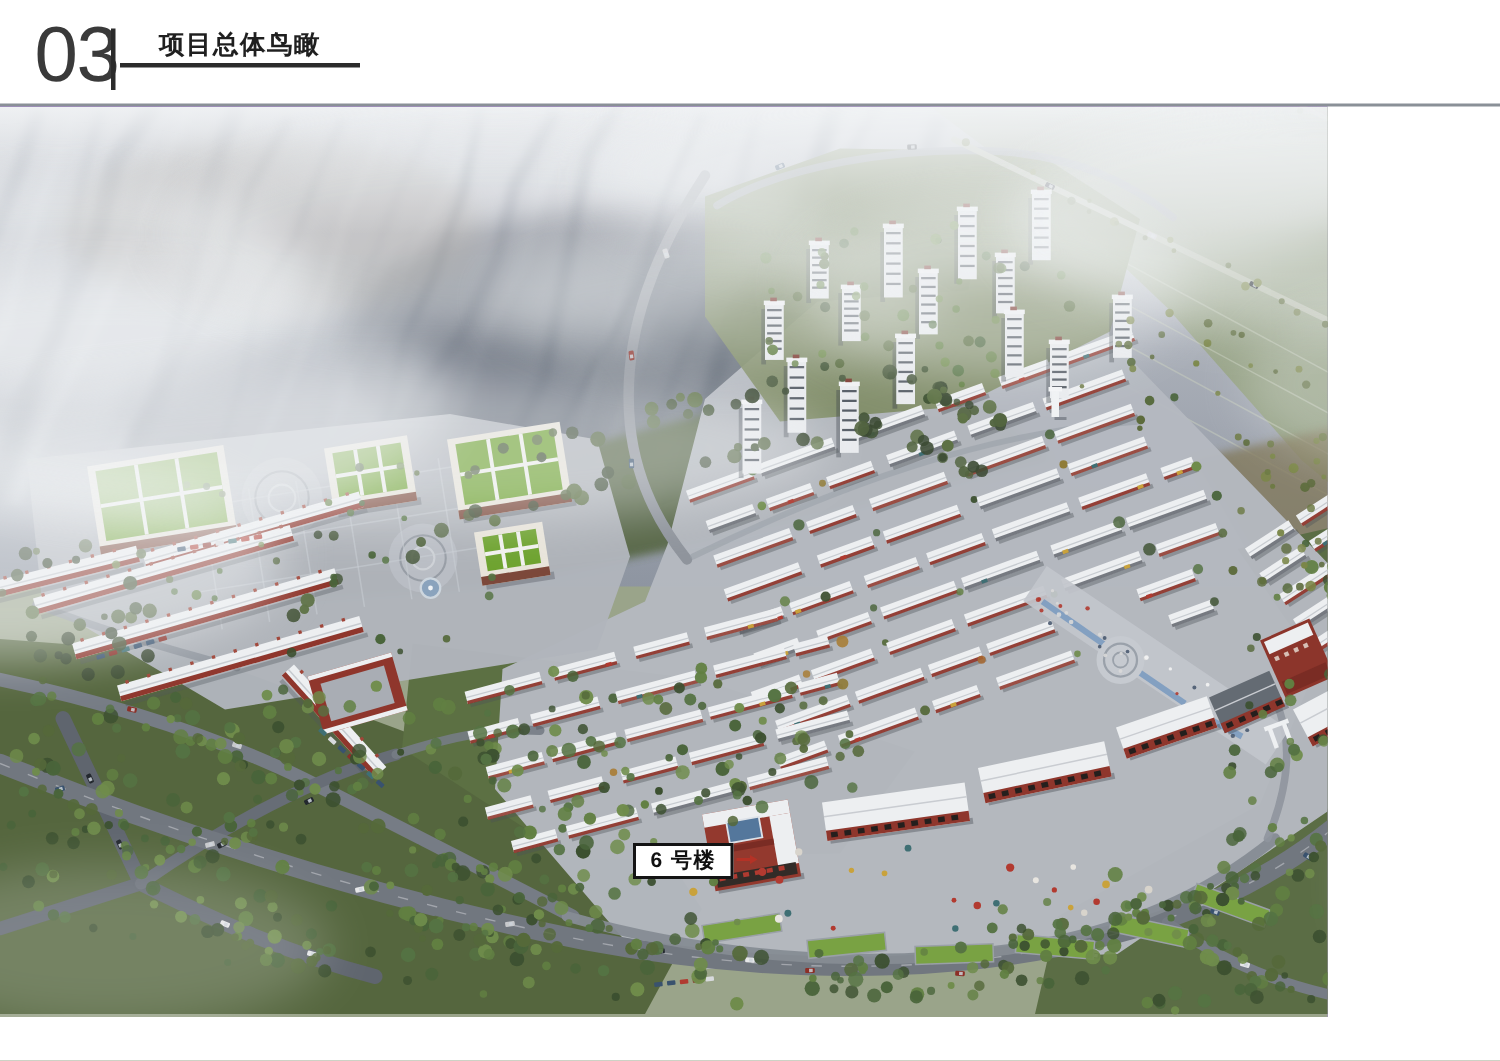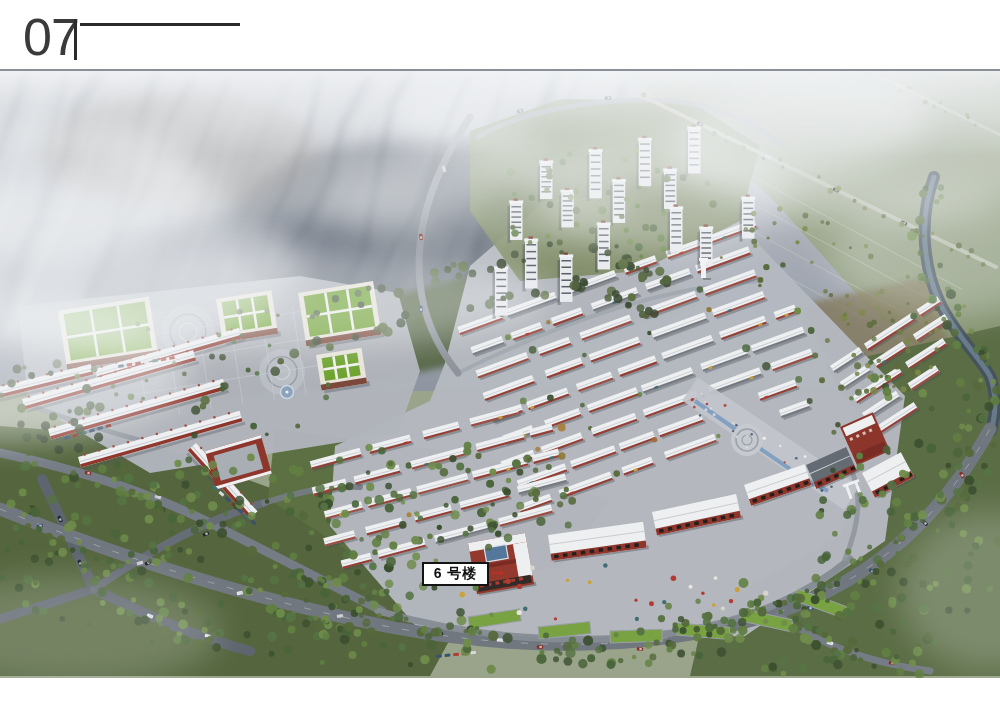--- a/index.html
+++ b/index.html
@@ -10,39 +10,40 @@
   .sec-num{position:absolute;left:23px;top:14px;font-size:52px;line-height:0.92;
            font-weight:400;color:#3a3a3a;letter-spacing:-1px;}
   .hdr-bar{position:absolute;left:74px;top:19px;width:3px;height:41px;background:#2b2b2b;}
   .title-block{position:absolute;left:80px;top:21px;width:160px;}
   .title-zh{font-size:17px;font-weight:bold;color:#1f1f1f;letter-spacing:1px;text-align:center;line-height:1.1;}
   .title-rule{margin-top:2px;height:3px;background:#2b2b2b;}
   .subtitle{margin-top:3px;font-size:13px;color:#6d6d6d;white-space:nowrap;}
   .subtitle .en{margin-left:8px;}
   
   .scene-frame{position:absolute;left:0;top:69px;width:1000px;height:2px;background:#8a9097;}
-  .scene{position:absolute;left:0;top:71px;width:1000px;height:607px;overflow:hidden;background:#4c1d95;}
+  .scene{position:absolute;left:0;top:71px;width:885px;height:607px;overflow:hidden;background:#4c1d95;}
   .scene svg{position:absolute;left:0;top:0;width:1000px;height:607px;display:block;}
   
   .annot{position:absolute;left:422px;top:491px;width:67px;height:24px;background:#ffffff;
          border:2px solid #141414;box-sizing:border-box;display:flex;align-items:center;
          justify-content:center;font-size:14px;font-weight:bold;color:#111;letter-spacing:1px;z-index:5;}
   .annot-arrow{position:absolute;left:491px;top:501px;width:9px;height:2px;background:#b43226;z-index:5;}
   .annot-head{position:absolute;left:9px;top:-2.5px;width:0;height:0;
               border-left:5px solid #b43226;border-top:3.5px solid transparent;border-bottom:3.5px solid transparent;}
 </style>
 </head>
 <body>
 
 <div class="page">
 
   <header>
-    <div class="sec-num" style="color: rgb(58, 58, 58);">07</div>
+    <div class="sec-num" style="color: rgb(58, 58, 58);">03</div>
     <div class="hdr-bar" style="background: rgb(43, 43, 43);"></div>
     <div class="title-block">
+      <div class="title-zh">项目总体鸟瞰</div>
       <div class="title-rule" style="background: rgb(43, 43, 43);"></div>
     </div>
   </header>
 
   <div class="scene-frame" style="background: rgb(138, 144, 151);"></div>
 
   <div class="scene">
     <svg id="scene-svg" viewBox="0 0 1000 607">
       <defs>
         <linearGradient id="gMount" x1="0" y1="0" x2="0" y2="1">

